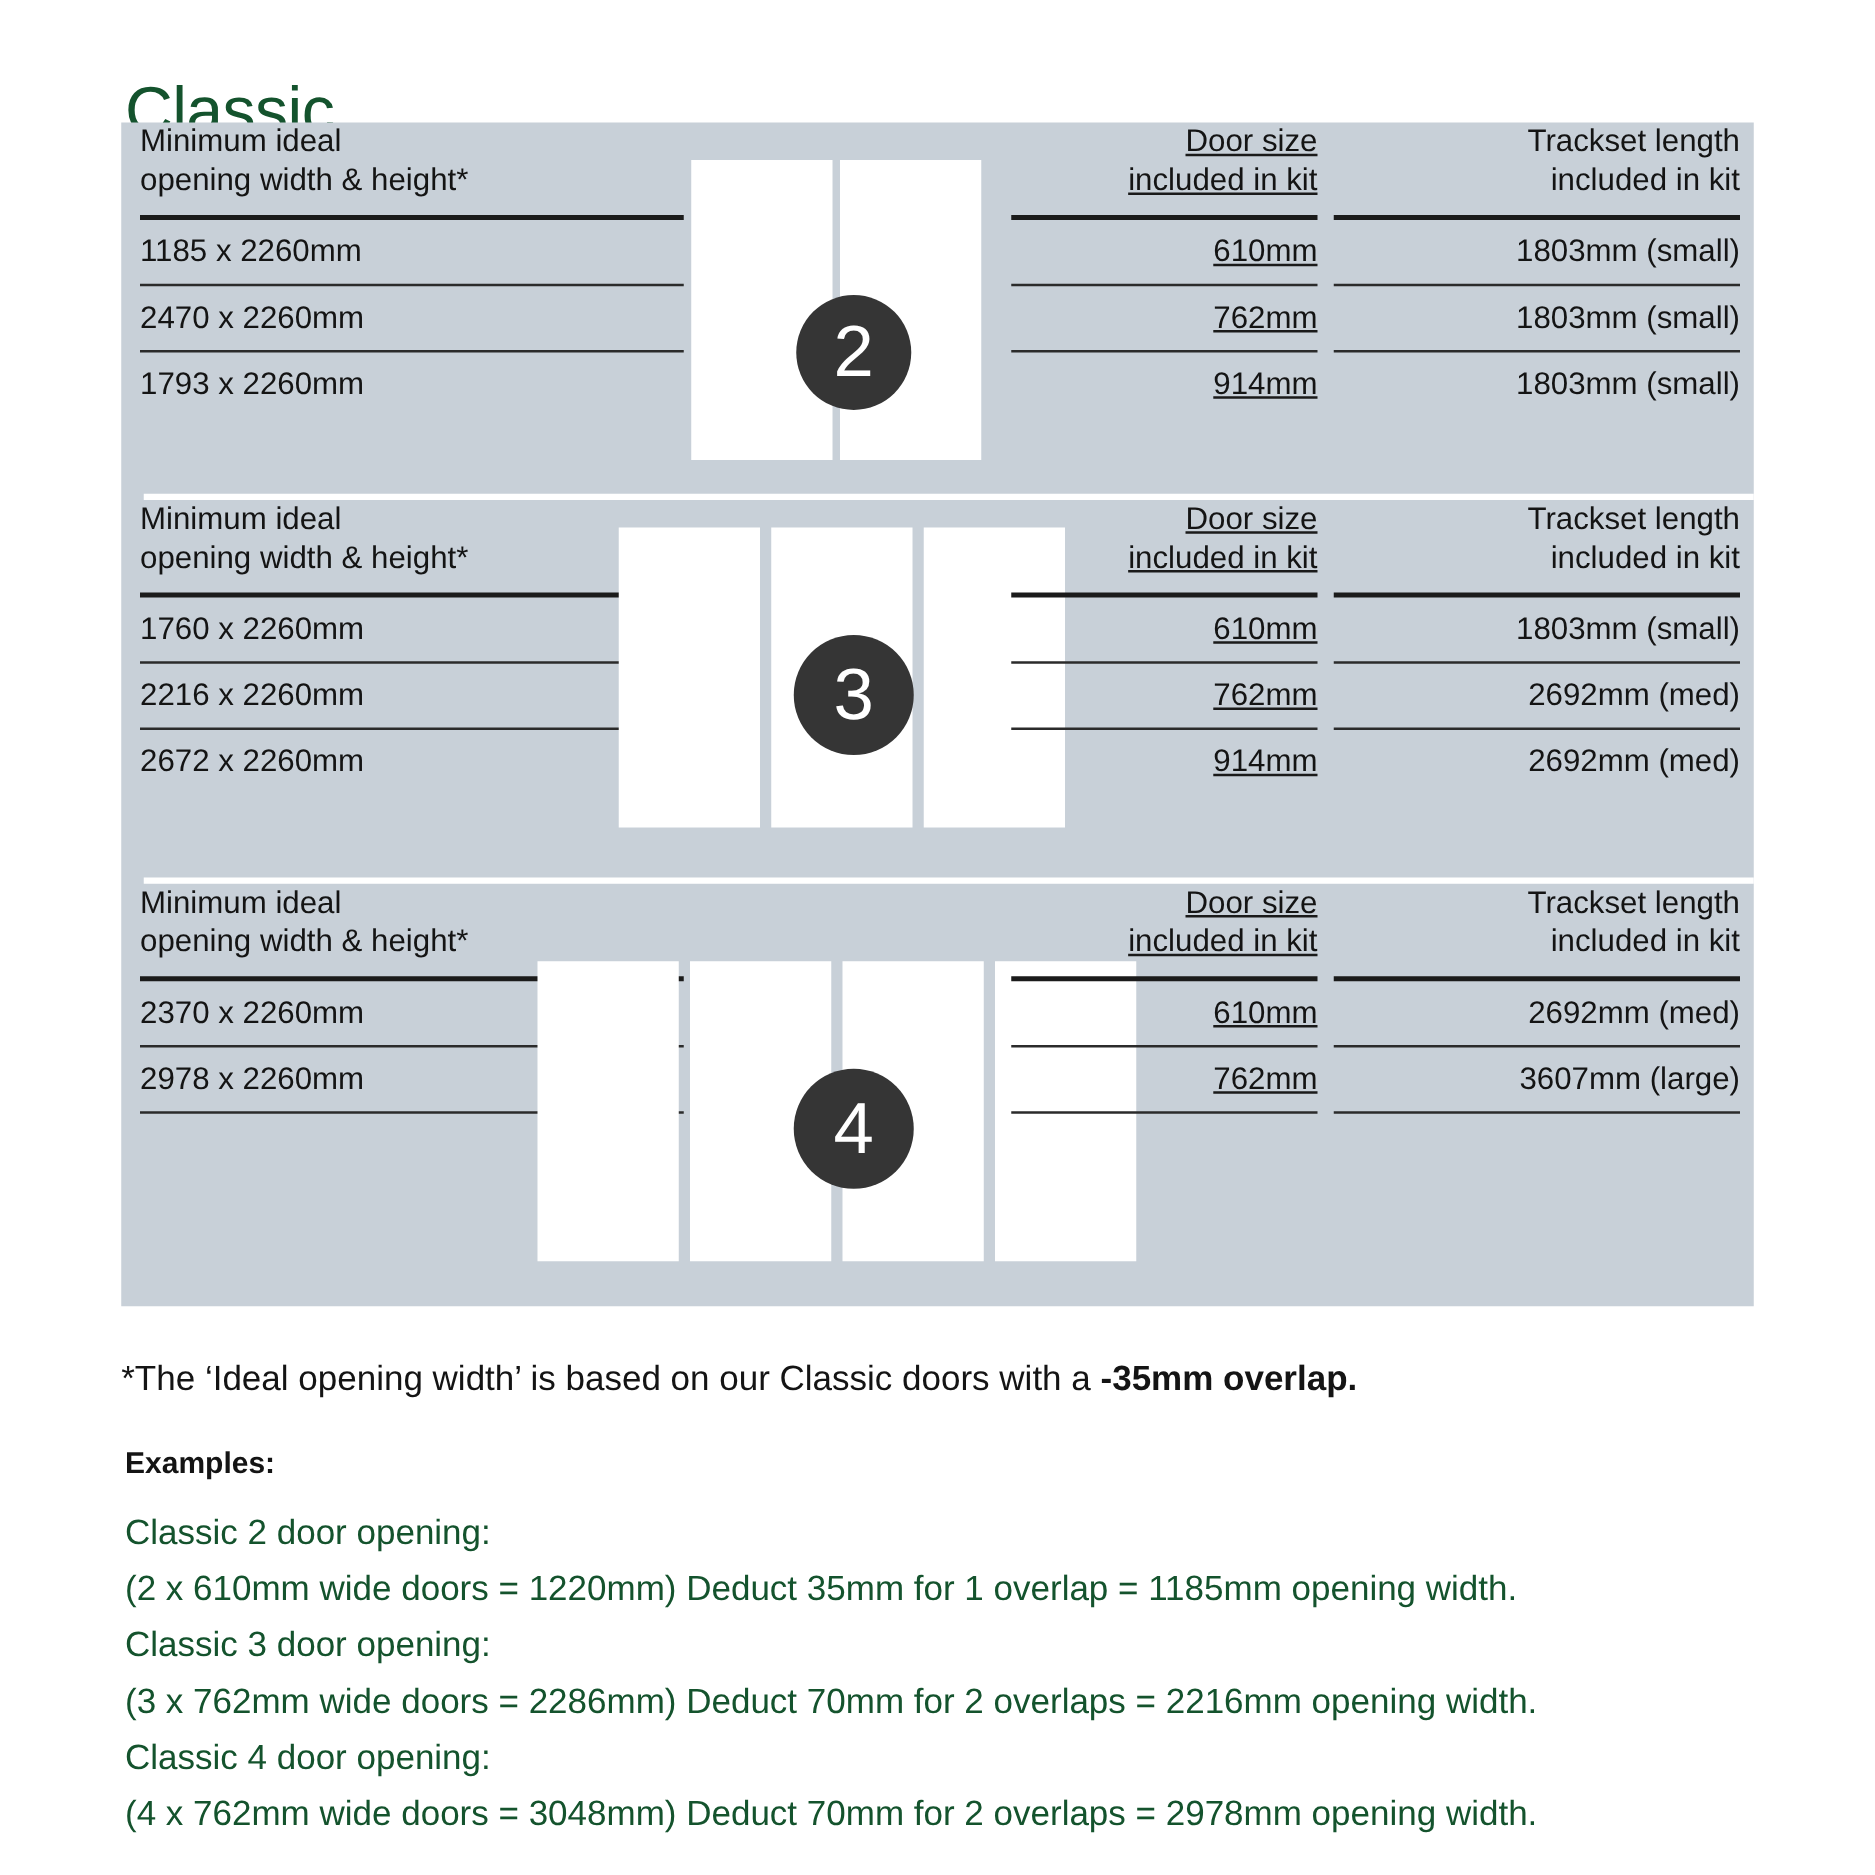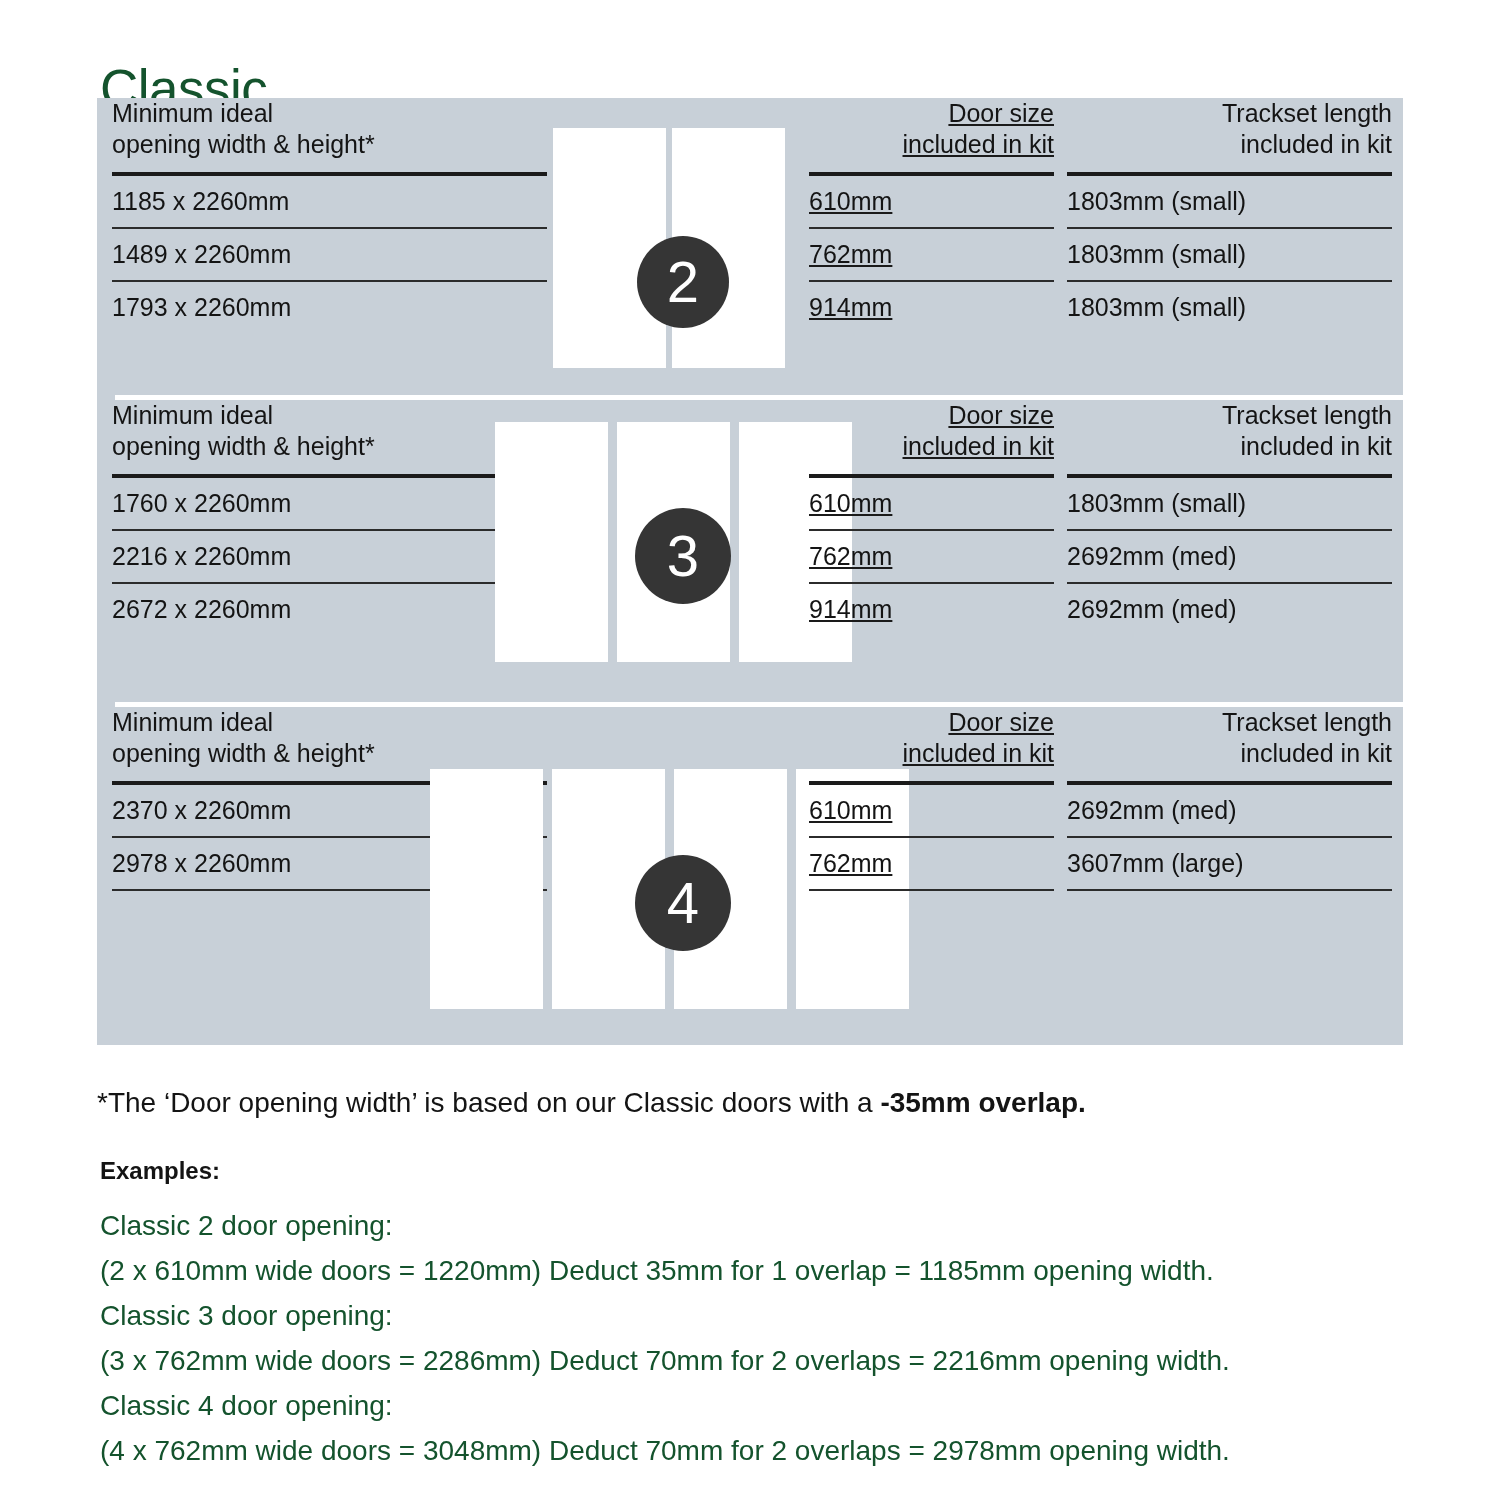--- a/index.html
+++ b/index.html
@@ -91,21 +91,21 @@
 
   .cell {
     font-size: 25px;
     line-height: 25px;
     padding: 13px 0 13px 0;
     color: #141414;
     white-space: nowrap;
   }
   .col-left .cell  { text-align: left; }
   .col-mid  .cell,
-  .col-right .cell { }
+  .col-right .cell { text-align: right; }
 
   
   .diagram {
     position: absolute;
     display: flex;
   }
   .door-panel {
     background: #ffffff;
   }
   .badge {
@@ -179,21 +179,21 @@
 <div class="panel">
 
   <div class="section section-1">
 
     <div class="col col-left">
       <div class="col-head">Minimum ideal
 opening width &amp; height*</div>
       <div class="rule-head"></div>
       <div class="cell">1185 x 2260mm</div>
       <div class="rule-row"></div>
-      <div class="cell">1489 x 2260mm</div>
+      <div class="cell">2470 x 2260mm</div>
       <div class="rule-row"></div>
       <div class="cell">1793 x 2260mm</div>
     </div>
 
     <div class="diagram diagram-2">
       <div class="door-panel"></div>
       <div class="gap"></div>
       <div class="door-panel"></div>
     </div>
     <div class="badge badge-2">2</div>
@@ -309,21 +309,21 @@
       <div class="rule-head"></div>
       <div class="cell">2692mm (med)</div>
       <div class="rule-row"></div>
       <div class="cell">3607mm (large)</div>
       <div class="rule-row"></div>
     </div>
   </div>
 
 </div>
 
-<div class="footnote"><span>*The ‘Door opening width’ is based on our Classic doors with a </span><b>-35mm overlap.</b></div>
+<div class="footnote"><span>*The ‘Ideal opening width’ is based on our Classic doors with a </span><b>-35mm overlap.</b></div>
 
 <div class="examples-heading">Examples:</div>
 
 <div class="example-lines">
   <div>Classic 2 door opening:</div>
   <div>(2 x 610mm wide doors = 1220mm)  Deduct 35mm for 1 overlap = 1185mm opening width.</div>
   <div>Classic 3 door opening:</div>
   <div>(3 x 762mm wide doors = 2286mm)  Deduct 70mm for 2 overlaps = 2216mm opening width.</div>
   <div>Classic 4 door opening:</div>
   <div>(4 x 762mm wide doors = 3048mm)  Deduct 70mm for 2 overlaps = 2978mm opening width.</div>

